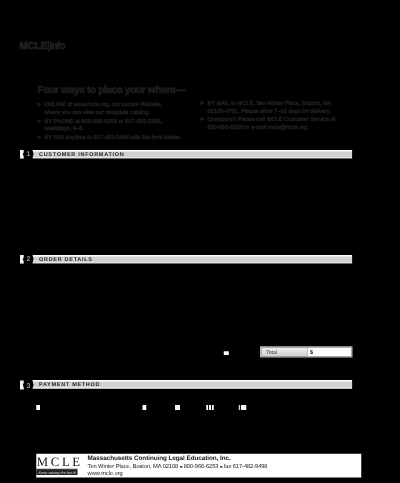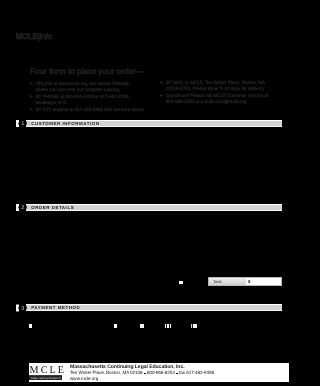--- a/index.html
+++ b/index.html
@@ -71,21 +71,21 @@
 </style>
 </head>
 <body>
 
 <div class="page">
 
   <div class="masthead">
     <span>MCLE</span><span class="sep">|</span><span class="sub">info</span>
   </div>
 
-  <div class="intro-title">Four form to place your order—</div>
+  <div class="intro-title">Four ways to place your where—</div>
 
   <div class="col colL">
     <div class="bullet">
         <span class="mk">▸</span>
         <span class="ln">ONLINE at www.mcle.org, our secure Website,</span>
         <span class="ln">where you can view our complete catalog.</span>
       </div>
     <div class="bullet">
         <span class="mk">▸</span>
         <span class="ln">BY PHONE at 800-966-6253 or 617-482-2205,</span>

